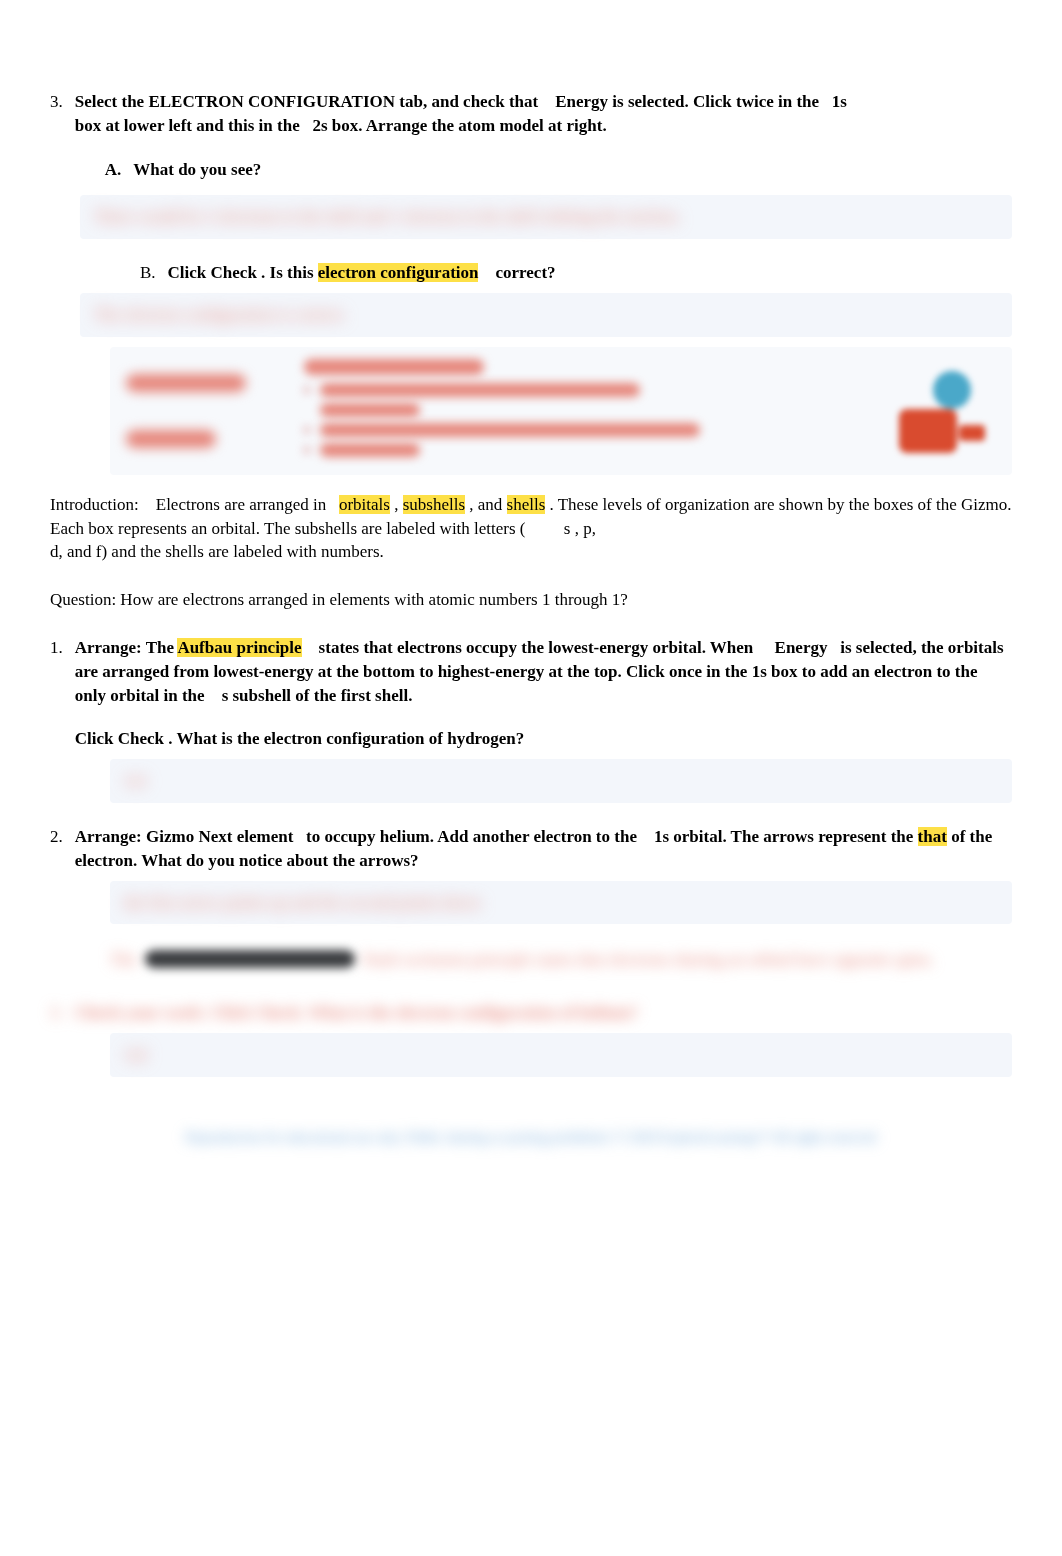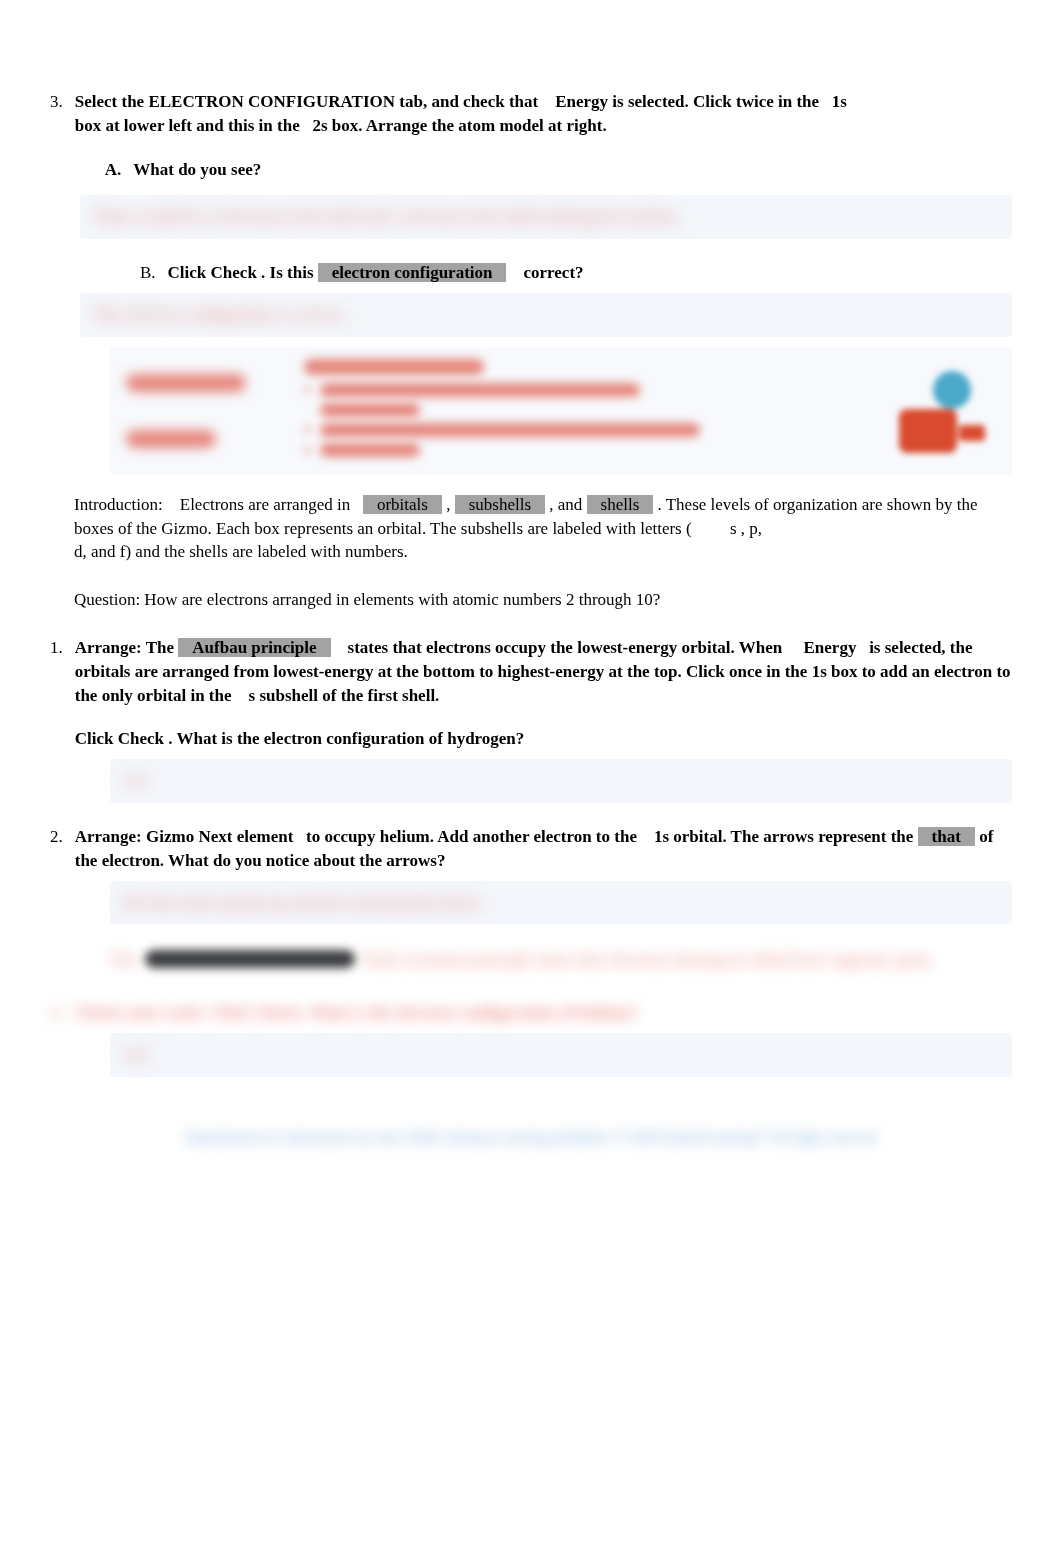--- a/index.html
+++ b/index.html
@@ -131,27 +131,26 @@
     }
     .pict .bar-red {
       position: absolute;
       top: 60px; left: 66px;
       width: 26px; height: 16px;
       border-radius: 4px;
       background: #d94b2f;
     }
 
     .hl {
-      background: #a3a3a3;
-      padding: 0 14px;
+      background: #fde047;
+      padding: 0 0;
     }
 
     .para {
       margin-bottom: 4px;
-      margin-left: 24px;
     }
 
     .blur-line-free {
       display: inline-block;
       color: #e6877c;
       filter: blur(7px);
       font-weight: 500;
       vertical-align: middle;
     }
     .dark-pill {
@@ -252,21 +251,21 @@
 </div>
 
 <div class="para">
   <span>Introduction:</span>&nbsp;&nbsp;&nbsp;<span> Electrons are arranged in </span>&nbsp;&nbsp;<span class="hl">orbitals</span><span> , </span><span class="hl">subshells</span><span> , and </span><span class="hl">shells</span><span> . These levels of organization are shown by the boxes of the Gizmo. Each box represents an orbital. The subshells are labeled with letters ( </span>&nbsp;&nbsp;&nbsp;&nbsp;&nbsp;&nbsp;&nbsp;&nbsp;<span>s</span><span> , </span><span>p</span>,
   <br>
   <span>d, and  f) and the shells are labeled with numbers.</span>
 </div>
 
 <div class="spacer-md"></div>
 
-<div class="para">Question: How are electrons arranged in elements with atomic numbers 2 through 10?</div>
+<div class="para">Question: How are electrons arranged in elements with atomic numbers 1 through 1?</div>
 
 <div class="spacer-md"></div>
 
 <div class="item-row">
   <div class="item-num">1.</div>
   <div class="item-body">
     <span>Arrange: The </span><span class="hl">Aufbau principle</span>&nbsp;&nbsp;&nbsp;<span> states that electrons occupy the lowest-energy orbital. When </span>&nbsp;&nbsp;&nbsp;&nbsp;<span>Energy</span>&nbsp;&nbsp;<span> is selected, the orbitals are arranged from lowest-energy at the bottom to highest-energy at the top. Click once in the  </span><span>1s</span><span> box to add an electron to the only orbital in the </span>&nbsp;&nbsp;&nbsp;<span>s</span><span> subshell of the first shell.</span>
 
     <div class="spacer-md"></div>
 

